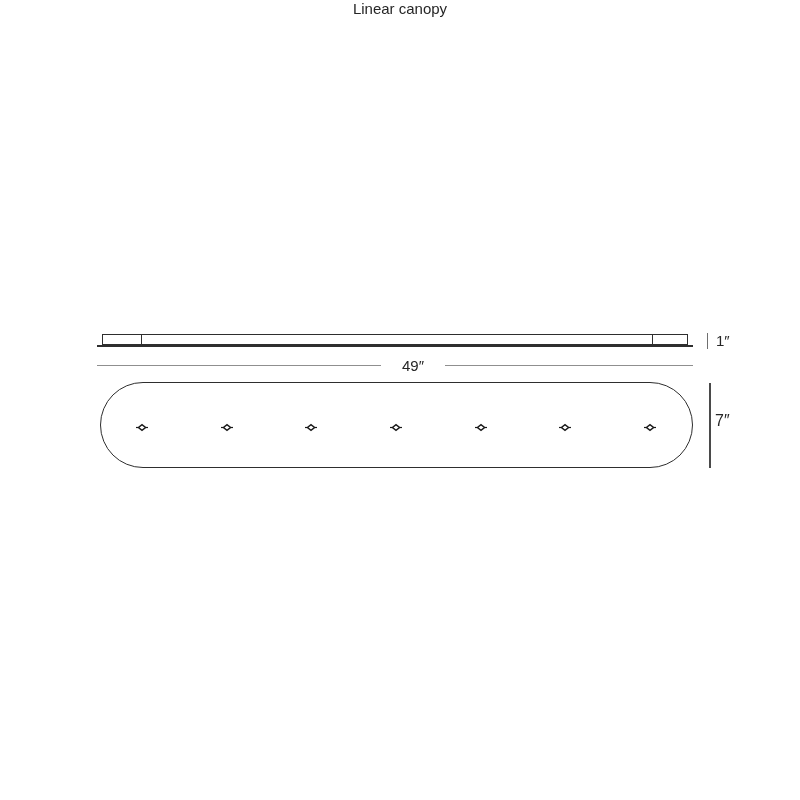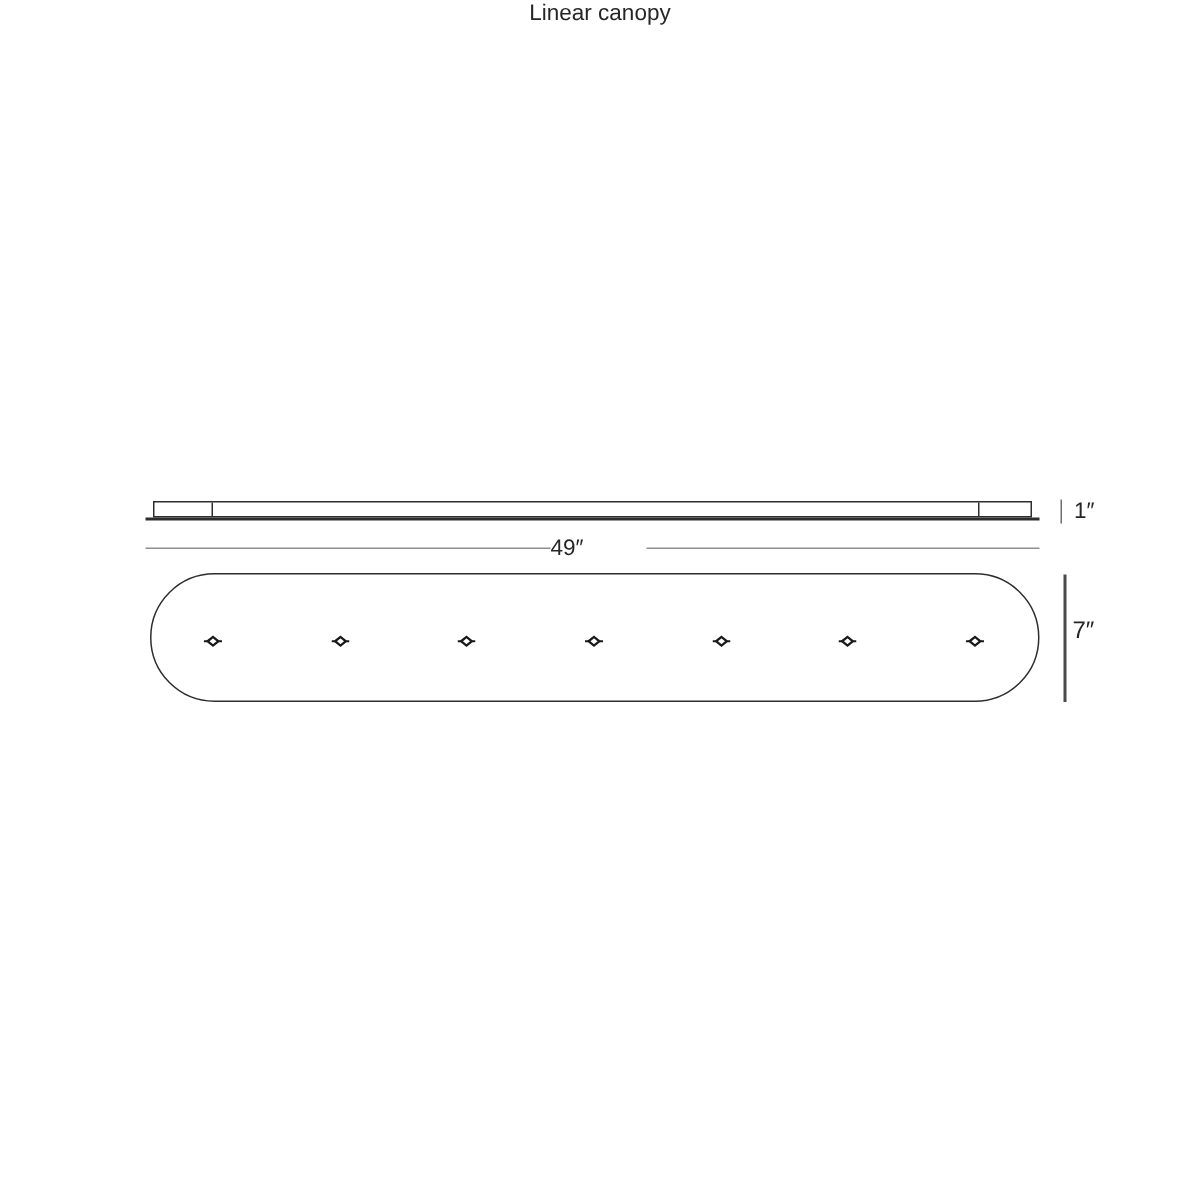--- a/index.html
+++ b/index.html
@@ -66,23 +66,23 @@
     color:var(--text);
   }
 
   
   .width-dim-line{
     left:97px; top:365px;
     width:596px; height:1px;
     background:var(--dim-line);
   }
   .width-dim-label{
-    left:367px; top:357px;
+    left:381px; top:357px;
     width:64px;
-    text-align:left;
+    text-align:center;
     font-size:15px; line-height:17px;
     background:var(--bg);
     color:var(--text);
   }
 
   
   .canopy-plate{
     left:100px; top:382px;
     width:593px; height:86px;
     border:1.5px solid var(--object-line);

